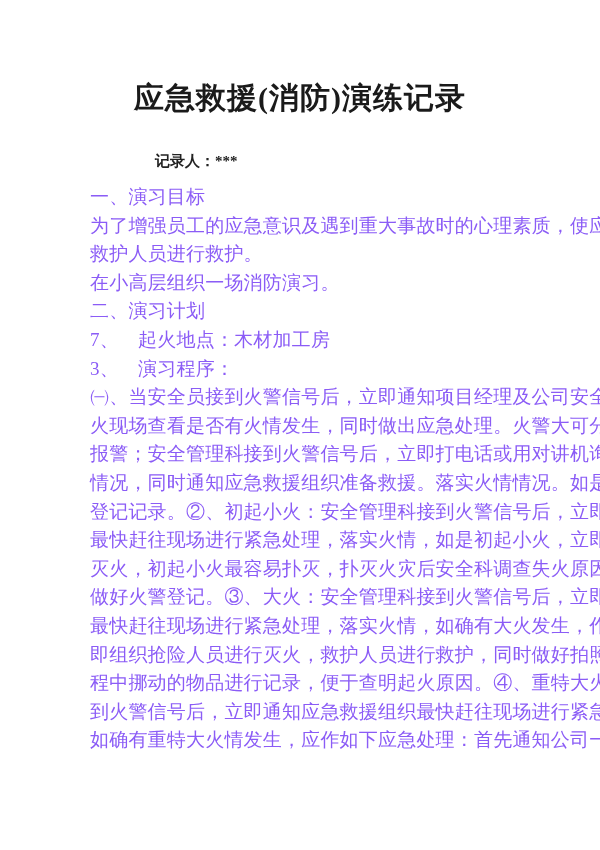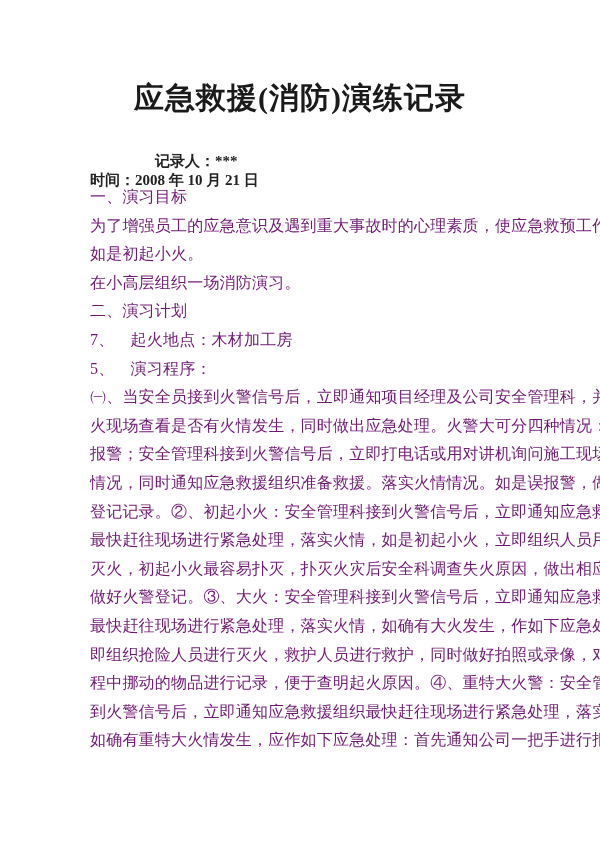--- a/index.html
+++ b/index.html
@@ -30,60 +30,58 @@
   }
   .meta-row {
     position: absolute;
     top: 152px;
     left: 90px;
     right: 74px;
     display: flex;
     justify-content: space-between;
     font-size: 15px;
     font-weight: bold;
-    flex-direction: column;
   }
   .meta-recorder {
     margin-left: 65px;
   }
   .doc-body {
     position: absolute;
     top: 183px;
     left: 90px;
     right: 78px;
-    font-size: 16px;
-    color: #701a75;
+    font-size: 19px;
+    color: #8b5cf6;
   }
   .text-line {
     height: 28.6px;
     line-height: 28.6px;
     white-space: nowrap;
     letter-spacing: 0.2px;
   }
 </style>
 </head>
 <body>
 
 <div class="page">
 
   <h1 class="doc-title">应急救援(消防)演练记录</h1>
 
   <div class="meta-row">
     <span class="meta-recorder"><span>记录人：</span><span>***</span></span>
-    <span class="meta-time"><span>时间：</span><span>2008 年 10 月 21 日</span></span>
   </div>
 
   <div class="doc-body">
     <div class="text-line">一、演习目标</div>
     <div class="text-line">为了增强员工的应急意识及遇到重大事故时的心理素质，使应急救预工作的程序</div>
-    <div class="text-line">如是初起小火。</div>
+    <div class="text-line">救护人员进行救护。</div>
     <div class="text-line">在小高层组织一场消防演习。</div>
     <div class="text-line">二、演习计划</div>
     <div class="text-line">7、　起火地点：木材加工房</div>
-    <div class="text-line">5、　演习程序：</div>
+    <div class="text-line">3、　演习程序：</div>
     <div class="text-line">㈠、当安全员接到火警信号后，立即通知项目经理及公司安全管理科，并前去失</div>
     <div class="text-line">火现场查看是否有火情发生，同时做出应急处理。火警大可分四种情况：①、误</div>
     <div class="text-line">报警；安全管理科接到火警信号后，立即打电话或用对讲机询问施工现场负责人</div>
     <div class="text-line">情况，同时通知应急救援组织准备救援。落实火情情况。如是误报警，做好火警</div>
     <div class="text-line">登记记录。②、初起小火：安全管理科接到火警信号后，立即通知应急救援组织</div>
     <div class="text-line">最快赶往现场进行紧急处理，落实火情，如是初起小火，立即组织人员用灭火器</div>
     <div class="text-line">灭火，初起小火最容易扑灭，扑灭火灾后安全科调查失火原因，做出相应处理，</div>
     <div class="text-line">做好火警登记。③、大火：安全管理科接到火警信号后，立即通知应急救援组织</div>
     <div class="text-line">最快赶往现场进行紧急处理，落实火情，如确有大火发生，作如下应急处理：立</div>
     <div class="text-line">即组织抢险人员进行灭火，救护人员进行救护，同时做好拍照或录像，对扑火过</div>

